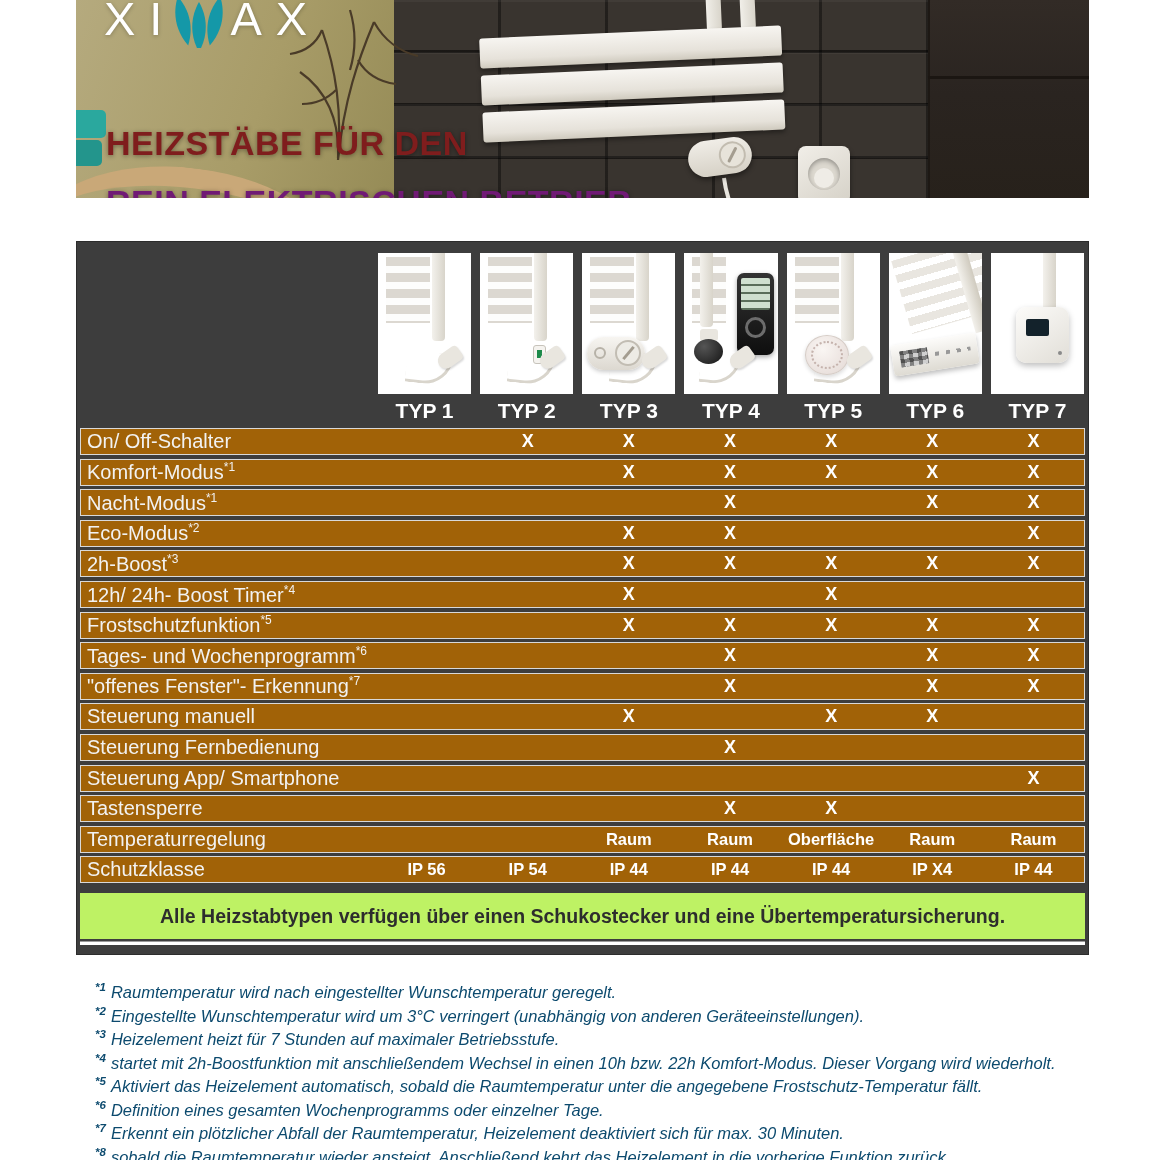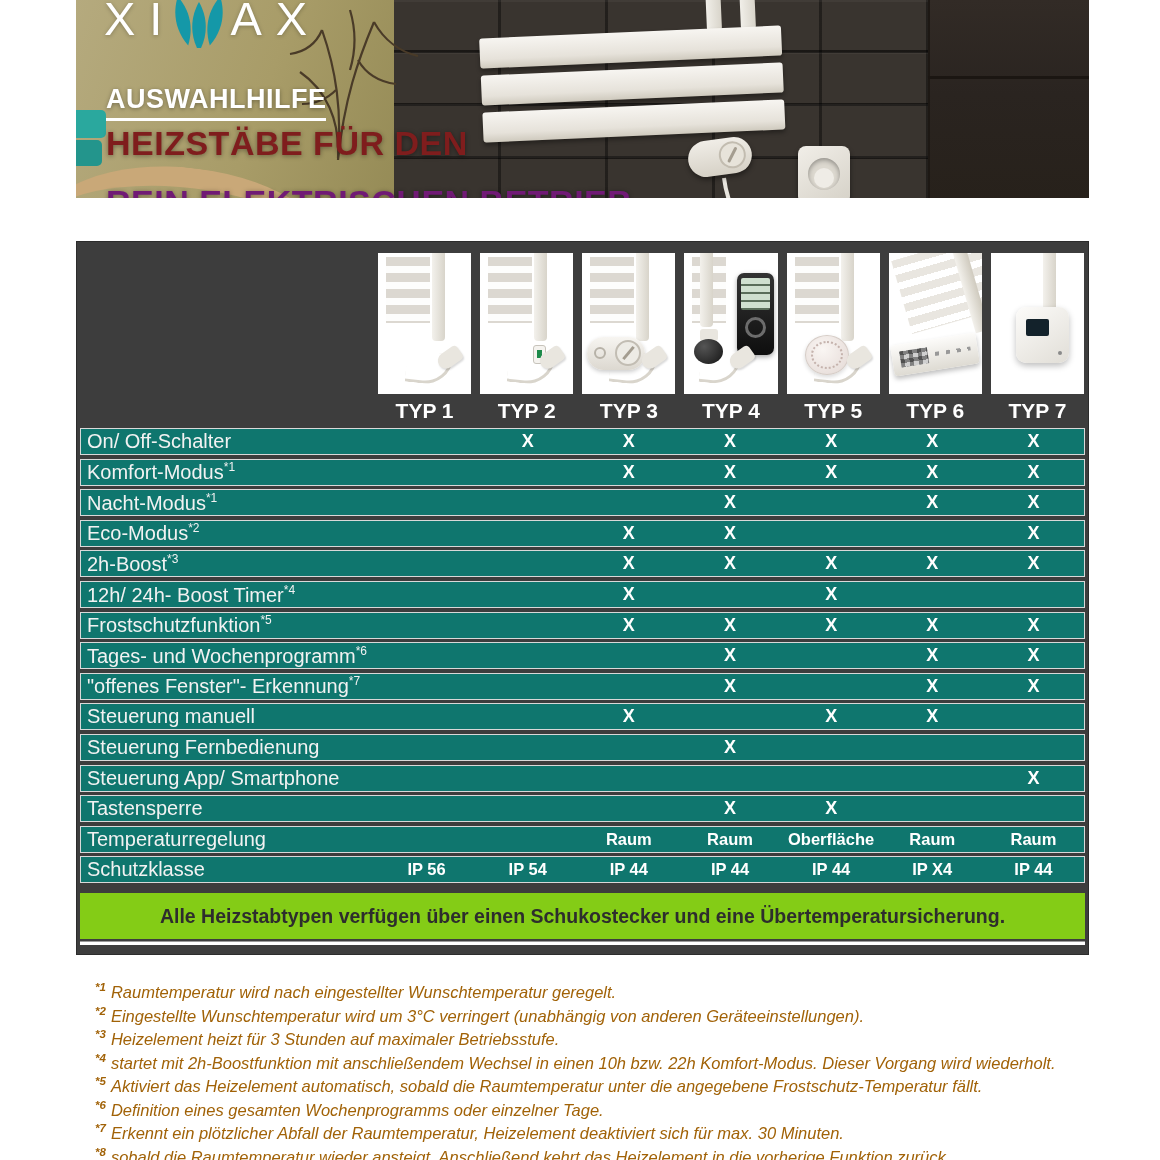--- a/index.html
+++ b/index.html
@@ -102,34 +102,34 @@
   .panel6 .dots { position:absolute; right:7px; top:13px; width:36px; height:4px;
     background:repeating-linear-gradient(90deg,#999 0 4px,transparent 4px 11px); }
   .pipe7 { position:absolute; left:52px; top:0; width:13px; height:60px; background:linear-gradient(90deg,#f3f1ec,#d8d4ca); }
   .box7 { position:absolute; left:25px; top:54px; width:53px; height:56px; border-radius:10px;
     background:linear-gradient(145deg,#fcfbf9,#e1ded7); box-shadow:0 3px 6px rgba(0,0,0,.25); }
   .box7 .screen { position:absolute; left:10px; top:12px; width:23px; height:17px; background:#13222b; border-radius:2px; }
   .box7 .led { position:absolute; right:7px; bottom:8px; width:4px; height:4px; background:#8a8a8a; border-radius:50%; }
 
   
   .rows { position:absolute; left:3px; right:3px; top:186px; }
-  .rowline { height:27px; margin-bottom:3.6px; background:#0f766e; border:1px solid #d9d9d9;
+  .rowline { height:27px; margin-bottom:3.6px; background:#a16207; border:1px solid #d9d9d9;
     display:flex; align-items:center; }
   .rowlabel { flex:0 0 295px; padding-left:6px; color:#f2f2f2; font-size:20px; white-space:nowrap; }
   .rowlabel sup { font-size:12px; }
   .cell { flex:1; text-align:center; color:#fff; font-weight:bold; font-size:18px; }
   .cell.txt { font-size:16.5px; }
 
-  .banner { position:absolute; left:3px; right:3px; top:651px; height:46px; background:#84cc16;
+  .banner { position:absolute; left:3px; right:3px; top:651px; height:46px; background:#bef264;
     display:flex; align-items:center; justify-content:center; font-weight:bold; font-size:19.5px; color:#2d2d2d; }
   .banner-line { position:absolute; left:3px; right:3px; top:699px; height:4px; background:#fff; border-top:1px solid #9a9a9a; }
 
   
   .footnotes { position:absolute; left:95px; top:981px; width:990px; }
-  .fn { margin-bottom:7px; font-style:italic; font-size:16.5px; color:#a16207; height:16.5px; white-space:nowrap; }
+  .fn { margin-bottom:7px; font-style:italic; font-size:16.5px; color:#0c4a6e; height:16.5px; white-space:nowrap; }
   .fn sup { font-size:11.5px; font-style:italic; margin-right:5px; font-weight:bold; }
 </style>
 </head>
 <body>
 
 <div class="page">
 
   <div class="hero">
     <div class="wall-left"></div>
     <div class="tiles"></div>
@@ -166,21 +166,20 @@
     </div>
     <div class="logo">
       <span>XI</span>
       <svg class="m-icon" width="58" height="54" viewBox="0 0 58 54">
         <path d="M13 2 C5 16 3 34 13 52 C23 34 21 16 13 2 Z" fill="#1498a8" transform="rotate(-12 13 27)"></path>
         <path d="M45 2 C37 16 35 34 45 52 C55 34 53 16 45 2 Z" fill="#1498a8" transform="rotate(12 45 27)"></path>
         <path d="M29 8 C21 22 19 40 29 58 C39 40 37 22 29 8 Z" fill="#1498a8"></path>
       </svg>
       <span>AX</span>
     </div>
-    <div class="eyebrow">AUSWAHLHILFE</div>
     <div class="title1">HEIZSTÄBE FÜR DEN</div>
     <div class="title2">REIN ELEKTRISCHEN BETRIEB</div>
   </div>
 
   <div class="panel">
     <div class="thumbs">
       <div class="thumb">
         <div class="thumb-img">
           <div class="rungs"></div>
           <div class="vbar"></div>
@@ -413,20 +412,20 @@
         </div>
       </div>
 
     <div class="banner">Alle Heizstabtypen verfügen über einen Schukostecker und eine Übertemperatursicherung.</div>
     <div class="banner-line"></div>
   </div>
 
   <div class="footnotes" id="footnotes">
       <div class="fn"><sup>*1</sup><span>Raumtemperatur wird nach eingestellter Wunschtemperatur geregelt.</span></div>
       <div class="fn"><sup>*2</sup><span>Eingestellte Wunschtemperatur wird um 3°C verringert (unabhängig von anderen Geräteeinstellungen).</span></div>
-      <div class="fn"><sup>*3</sup><span>Heizelement heizt für 3 Stunden auf maximaler Betriebsstufe.</span></div>
+      <div class="fn"><sup>*3</sup><span>Heizelement heizt für 7 Stunden auf maximaler Betriebsstufe.</span></div>
       <div class="fn"><sup>*4</sup><span>startet mit 2h-Boostfunktion mit anschließendem Wechsel in einen 10h bzw. 22h Komfort-Modus. Dieser Vorgang wird wiederholt.</span></div>
       <div class="fn"><sup>*5</sup><span>Aktiviert das Heizelement automatisch, sobald die Raumtemperatur unter die angegebene Frostschutz-Temperatur fällt.</span></div>
       <div class="fn"><sup>*6</sup><span>Definition eines gesamten Wochenprogramms oder einzelner Tage.</span></div>
       <div class="fn"><sup>*7</sup><span>Erkennt ein plötzlicher Abfall der Raumtemperatur, Heizelement deaktiviert sich für max. 30 Minuten.</span></div>
       <div class="fn"><sup>*8</sup><span>sobald die Raumtemperatur wieder ansteigt. Anschließend kehrt das Heizelement in die vorherige Funktion zurück.</span></div>
     </div>
 </div>
 
 </body></html>

